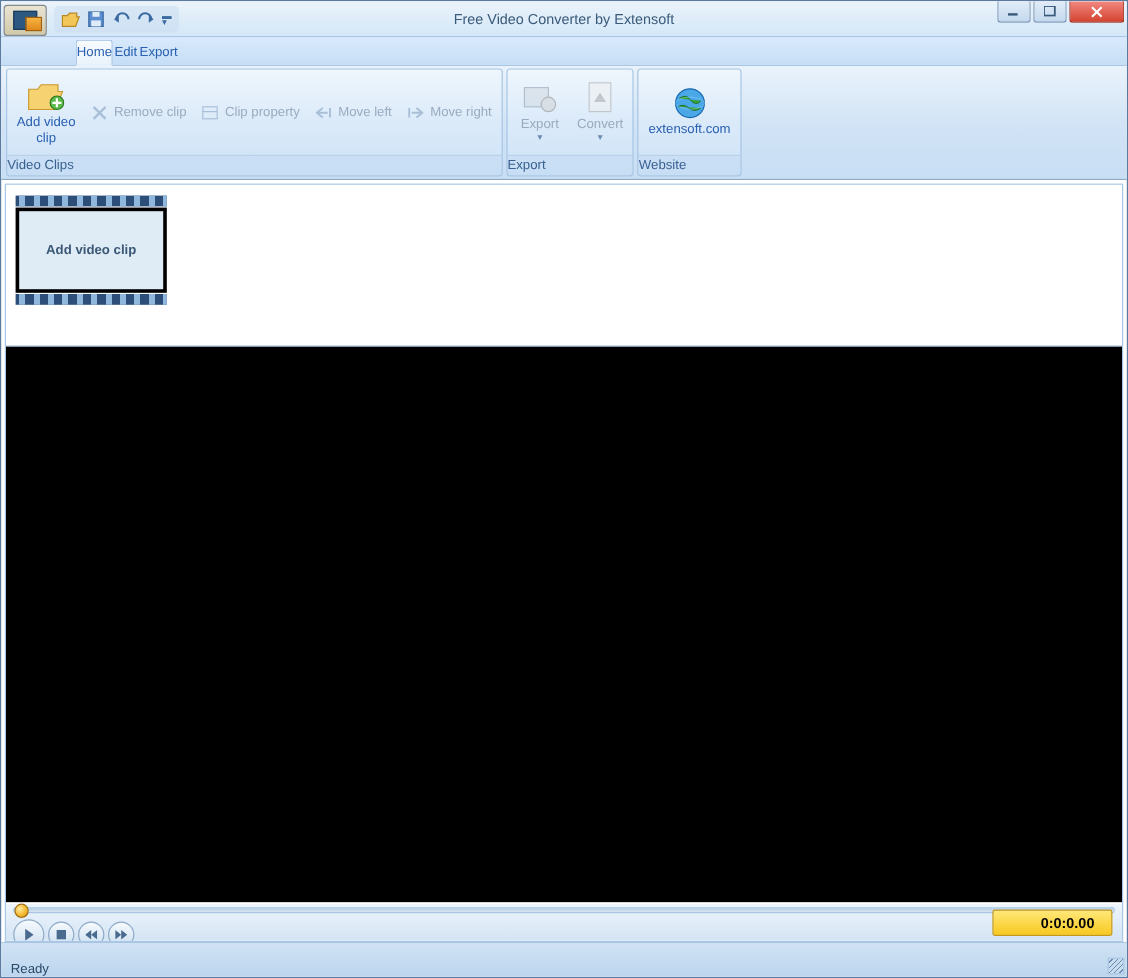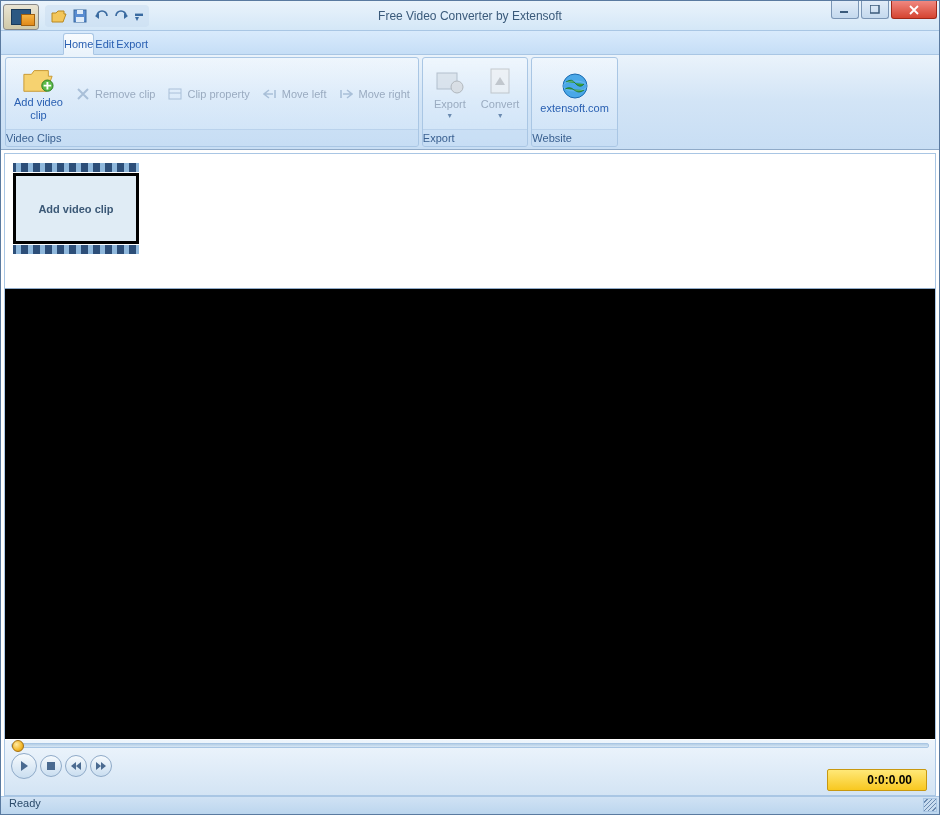--- a/index.html
+++ b/index.html
@@ -29,28 +29,28 @@
 .small-col{display:flex;flex-direction:row;gap:0;justify-content:center}
 .sbtn{display:flex;align-items:center;gap:4px;padding:4px 6px;border-radius:2px;cursor:pointer;color:#9aabc0;font-size:11px}
 .sbtn.disabled{cursor:default}
 .sbtn-icon{width:16px;height:16px;opacity:.45;display:flex;align-items:center;justify-content:center}
 .clip-area{height:135px;background:linear-gradient(#f0f6fc,#dwe9f6,#cadef0);border-top:1px solid #fff;border-bottom:1px solid #8faac8;padding:8px;display:flex;overflow:hidden}
 .clip-thumb{width:126px;height:91px;position:relative;cursor:pointer}
 .film-edge{height:9px;background:#2c4e78;position:relative}
 .film-edge:before{content:"";position:absolute;inset:0;background:repeating-linear-gradient(90deg,transparent 0 3px,#8fb8dc 3px 8px,transparent 8px 12px)}
 .clip-frame{height:71px;margin:1px 0;border:3px solid #000;background:#e0ecf5;display:flex;align-items:center;justify-content:center;font-size:11px;font-weight:bold;color:#3b5876}
 .preview-area{flex:1;background:#000;min-height:100px}
-.controls{height:56px;background:linear-gradient(#eef5fc,#d3e4f4);border-top:1px solid #fff;position:relative;padding:3px 6px}
+.controls{height:32px;background:linear-gradient(#eef5fc,#d3e4f4);border-top:1px solid #fff;position:relative;padding:3px 6px}
 .scrubber{height:5px;background:linear-gradient(#b5cfe6,#d7e6f4);border-radius:2px;border:1px solid #a9c6e4;position:relative;margin-bottom:5px}
 .scrub-handle{position:absolute;left:0;top:-4px;width:12px;height:12px;border-radius:50%;background:radial-gradient(circle at 35% 35%,#ffe9a0,#f3b82a 60%,#c88a10);border:1px solid #a57010}
 .play-btns{display:flex;gap:3px;align-items:center}
 .pbtn{width:22px;height:22px;border-radius:50%;background:linear-gradient(#f6fafd,#cadef0);border:1px solid #8faac8;display:flex;align-items:center;justify-content:center;cursor:pointer;font-size:9px;color:#4a6a90}
 .pbtn.big{width:26px;height:26px}
 .time-disp{position:absolute;right:8px;bottom:4px;background:linear-gradient(#ffe878,#f8c820);border:1px solid #c89810;padding:3px 14px;font-size:12px;font-weight:bold;color:#000;border-radius:2px;min-width:100px;text-align:right}
-.statusbar{height:18px;background:linear-gradient(#d0e2f4,#bcd6ee);border-top:1px solid #a9c6e4;display:flex;align-items:flex-start;padding:0 8px;font-size:11px;color:#2a4a6a}
+.statusbar{height:29px;background:linear-gradient(#d0e2f4,#bcd6ee);border-top:1px solid #a9c6e4;display:flex;align-items:flex-end;padding:0 8px;font-size:11px;color:#2a4a6a}
 .resize-grip{position:absolute;right:3px;bottom:3px;width:14px;height:14px;background:repeating-linear-gradient(135deg,transparent 0 2px,#6a8ab0 2px 3px);border:1px solid #a9c6e4;background-color:#c8dcf0}
 .dd{font-size:7px;color:#6a8ab0;margin-top:-1px}
 svg{display:block}
 </style>
 </head>
 <body>
 
 <div class="titlebar">
   <div class="app-icon"></div>
   <div class="qat">

